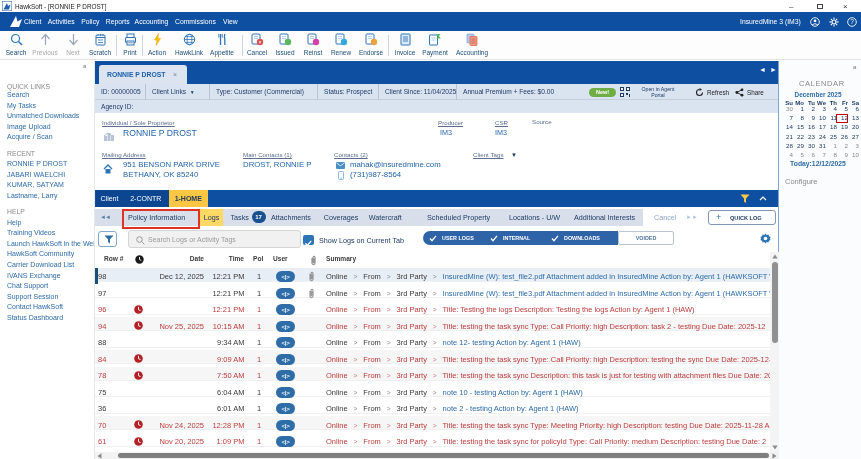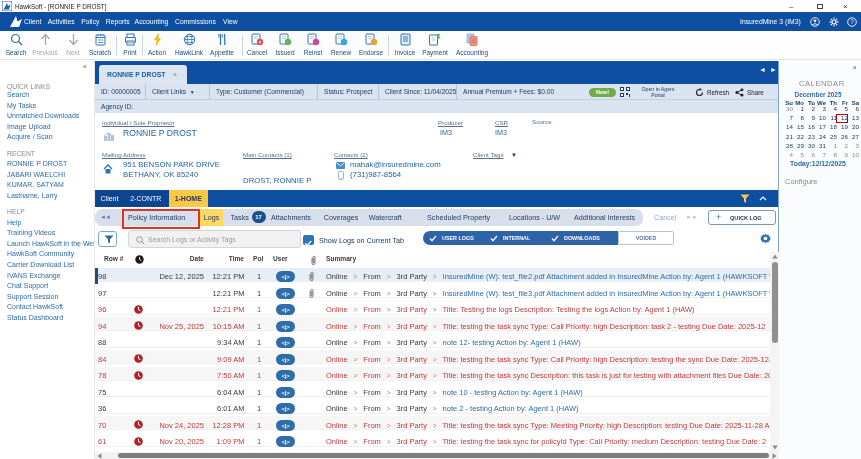--- a/index.html
+++ b/index.html
@@ -38,21 +38,21 @@
   border-right:1px solid #b7c4d8; padding-left:6px; white-space:nowrap; }
 #agencyrow { left:95px; top:100px; width:684px; height:13px; background:#DAE3F0;
   font-size:6.6px; color:#1F3B66; line-height:13px; padding-left:6px; }
 #details { left:95px; top:113px; width:684px; height:77px; background:#fff; }
 .dlbl { position:absolute; font-size:6.2px; color:#5A6E8C; text-decoration:underline; white-space:nowrap;}
 .dval { position:absolute; font-size:7.8px; color:#2464A8; white-space:nowrap; }
 
 
 #strip1 { left:95px; top:190px; width:684px; height:17px; background:#0E4FA1; }
 .s1tab { position:absolute; top:0; height:17px; line-height:17px; font-size:7px; color:#fff; text-align:center; }
-#strip2 { left:95px; top:209px; width:548px; height:17px; background:#D8DFEA;border-radius:7px; }
+#strip2 { left:95px; top:209px; width:548px; height:17px; background:#D8DFEA; }
 .s2tab { position:absolute; top:0; height:17px; line-height:17px; font-size:7.2px; color:#1F3B66; white-space:nowrap;}
 #filterrow { left:95px; top:226px; width:684px; height:26px; background:#fff; }
 
 
 #thead { left:95px; top:252px; width:684px; height:15px; background:#fff; }
 .th { position:absolute; top:3px; font-size:6.6px; color:#3b3b3b; font-weight:bold; }
 #rows { left:95px; top:267px; width:676px; height:185px; background:#fff; overflow:hidden;}
 .row { position:absolute; left:0; width:676px; height:14px; border-bottom:0.5px solid #F0F0F0; }
 .rc { position:absolute; top:4.5px; font-size:7.5px; white-space:nowrap; }
 .num { left:3px; }
@@ -383,21 +383,21 @@
     <span class="dval" style="left:400px;top:14.5px;font-size:7.2px;">IM3</span>
     <span class="abs" style="left:437px;top:5px;font-size:6.2px;color:#5A6E8C;">Source</span>
     <span class="dlbl" style="left:7px;top:38px;">Mailing Address</span>
     <svg class="abs" style="left:8px;top:51px;" width="10" height="10" viewBox="0 0 10 10">
         <path d="M1 5 L5 1 L9 5" fill="none" stroke="#2E75B6" stroke-width="1.3"></path>
         <rect x="2.5" y="5" width="5" height="4.5" fill="#2E75B6"></rect>
       </svg>
     <span class="dval" style="left:28px;top:46.5px;">951 BENSON PARK DRIVE</span>
     <span class="dval" style="left:28px;top:57px;">BETHANY, OK 85240</span>
     <span class="dlbl" style="left:148px;top:38px;">Main Contacts (1)</span>
-    <span class="dval" style="left:148px;top:46.5px;margin-top:16px;">DROST, RONNIE P</span>
+    <span class="dval" style="left:148px;top:46.5px;">DROST, RONNIE P</span>
     <span class="dlbl" style="left:239px;top:38px;">Contacts (2)</span>
     <svg class="abs" style="left:241px;top:48.5px;" width="9" height="7" viewBox="0 0 9 7">
         <rect x="0" y="0" width="9" height="7" rx="1" fill="#4A90C4"></rect>
         <path d="M0.5 0.8 L4.5 3.8 L8.5 0.8" fill="none" stroke="#fff" stroke-width="0.8"></path>
       </svg>
     <span class="dval" style="left:255px;top:46.5px;">mahak@insuredmine.com</span>
     <svg class="abs" style="left:243px;top:58px;" width="6" height="9" viewBox="0 0 6 9">
         <rect x="0.5" y="0.5" width="5" height="8" rx="1" fill="none" stroke="#7FB2DC" stroke-width="0.9"></rect>
         <line x1="2" y1="7.2" x2="4" y2="7.2" stroke="#7FB2DC" stroke-width="0.8"></line>
       </svg>

